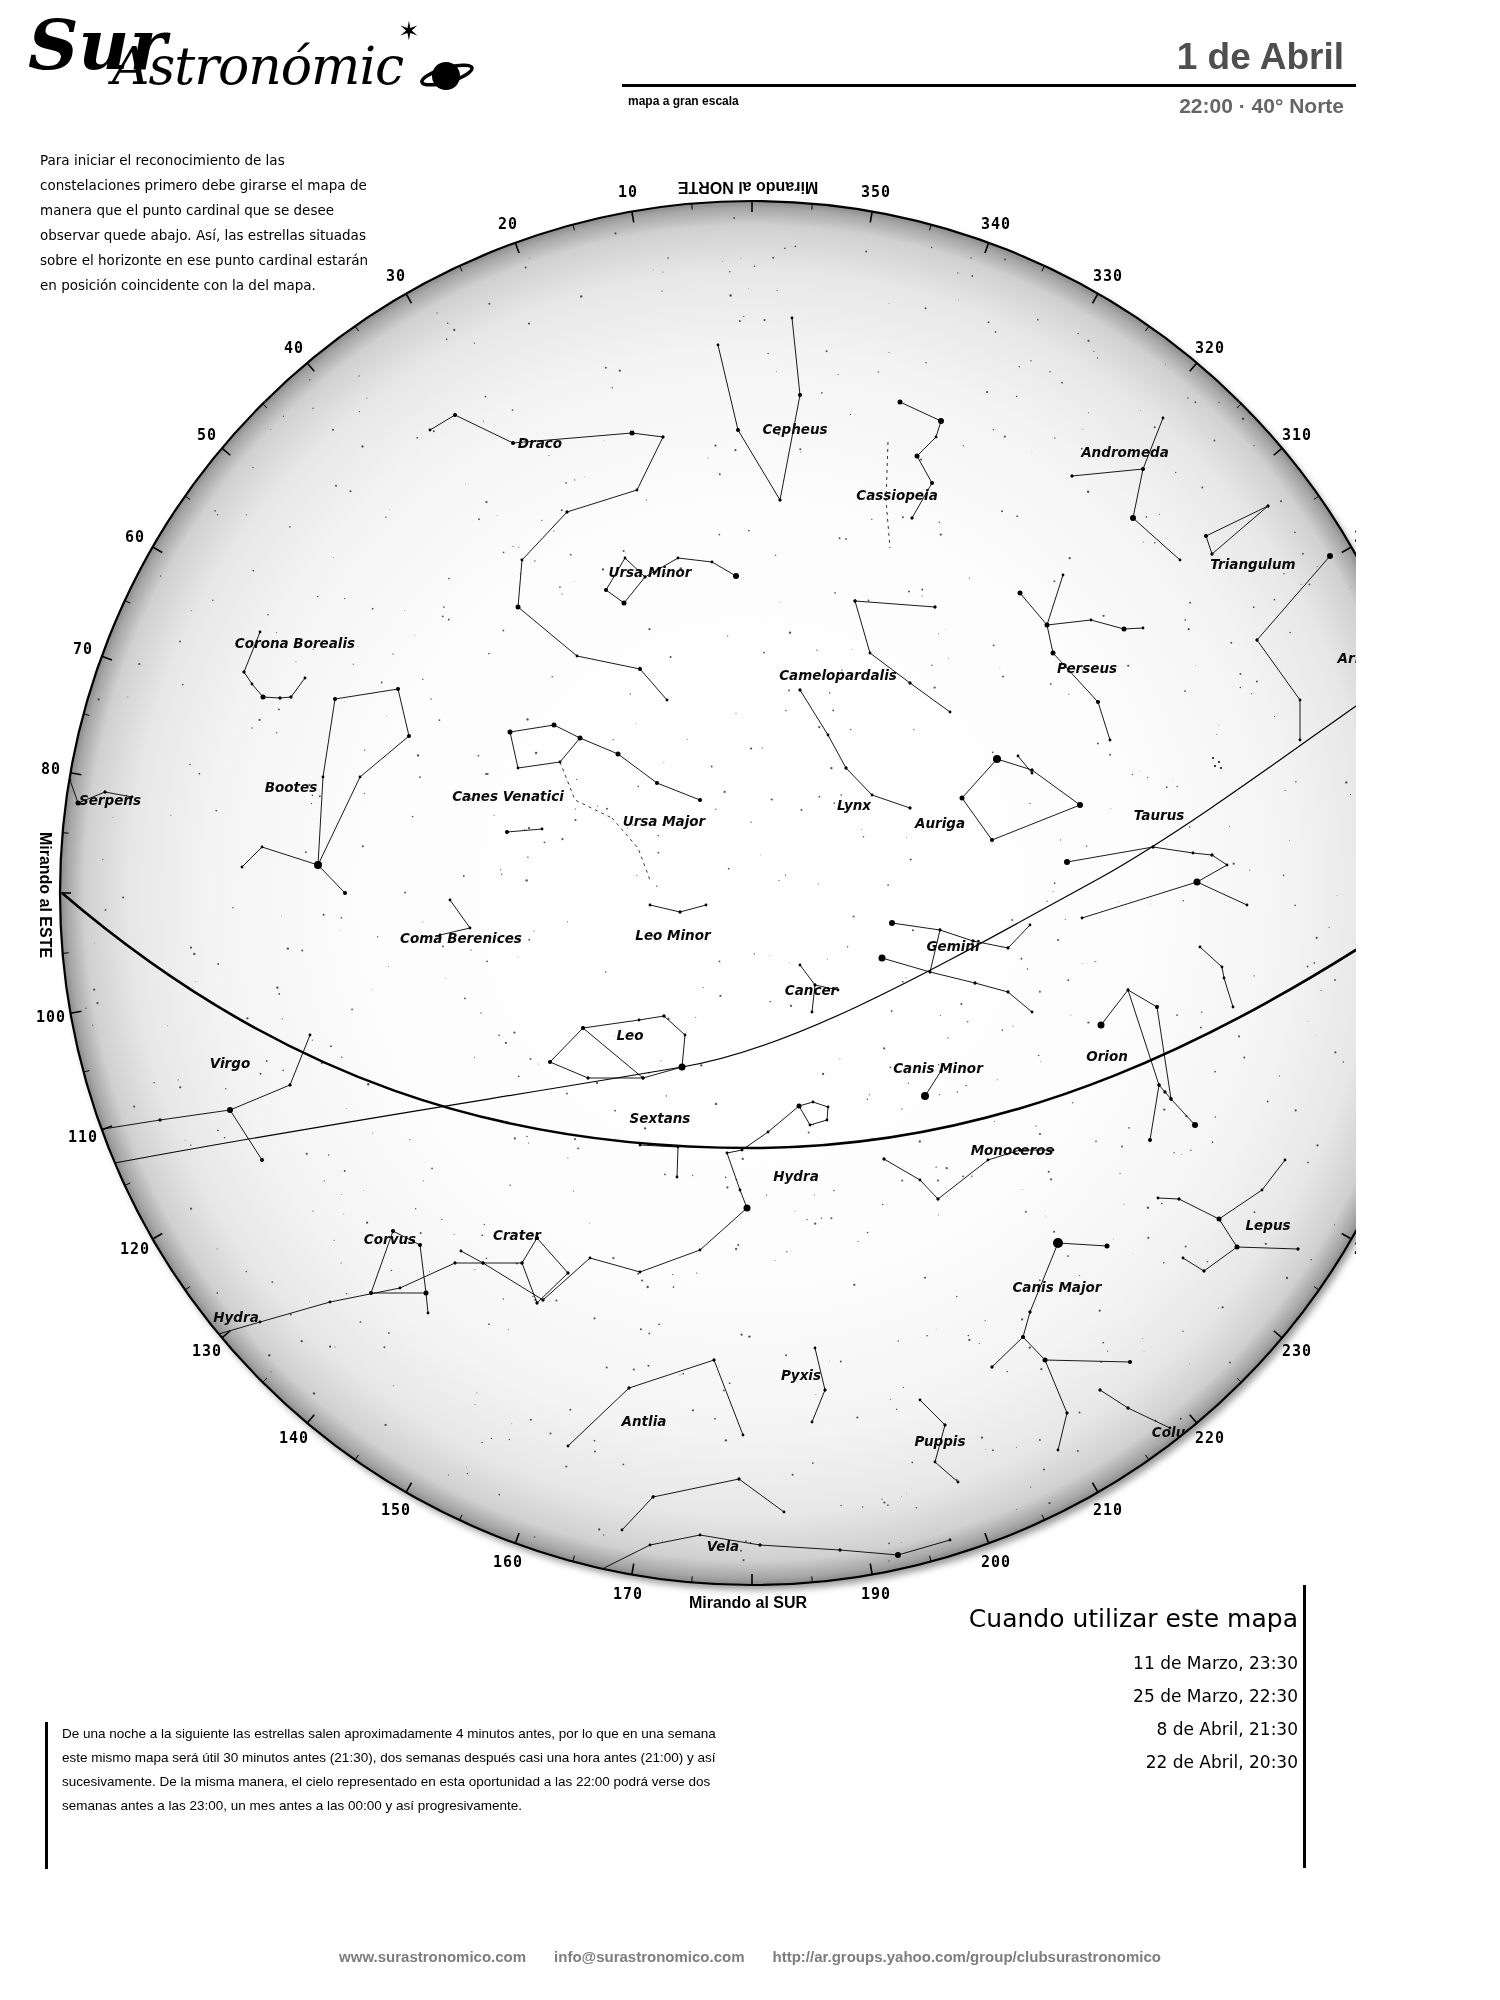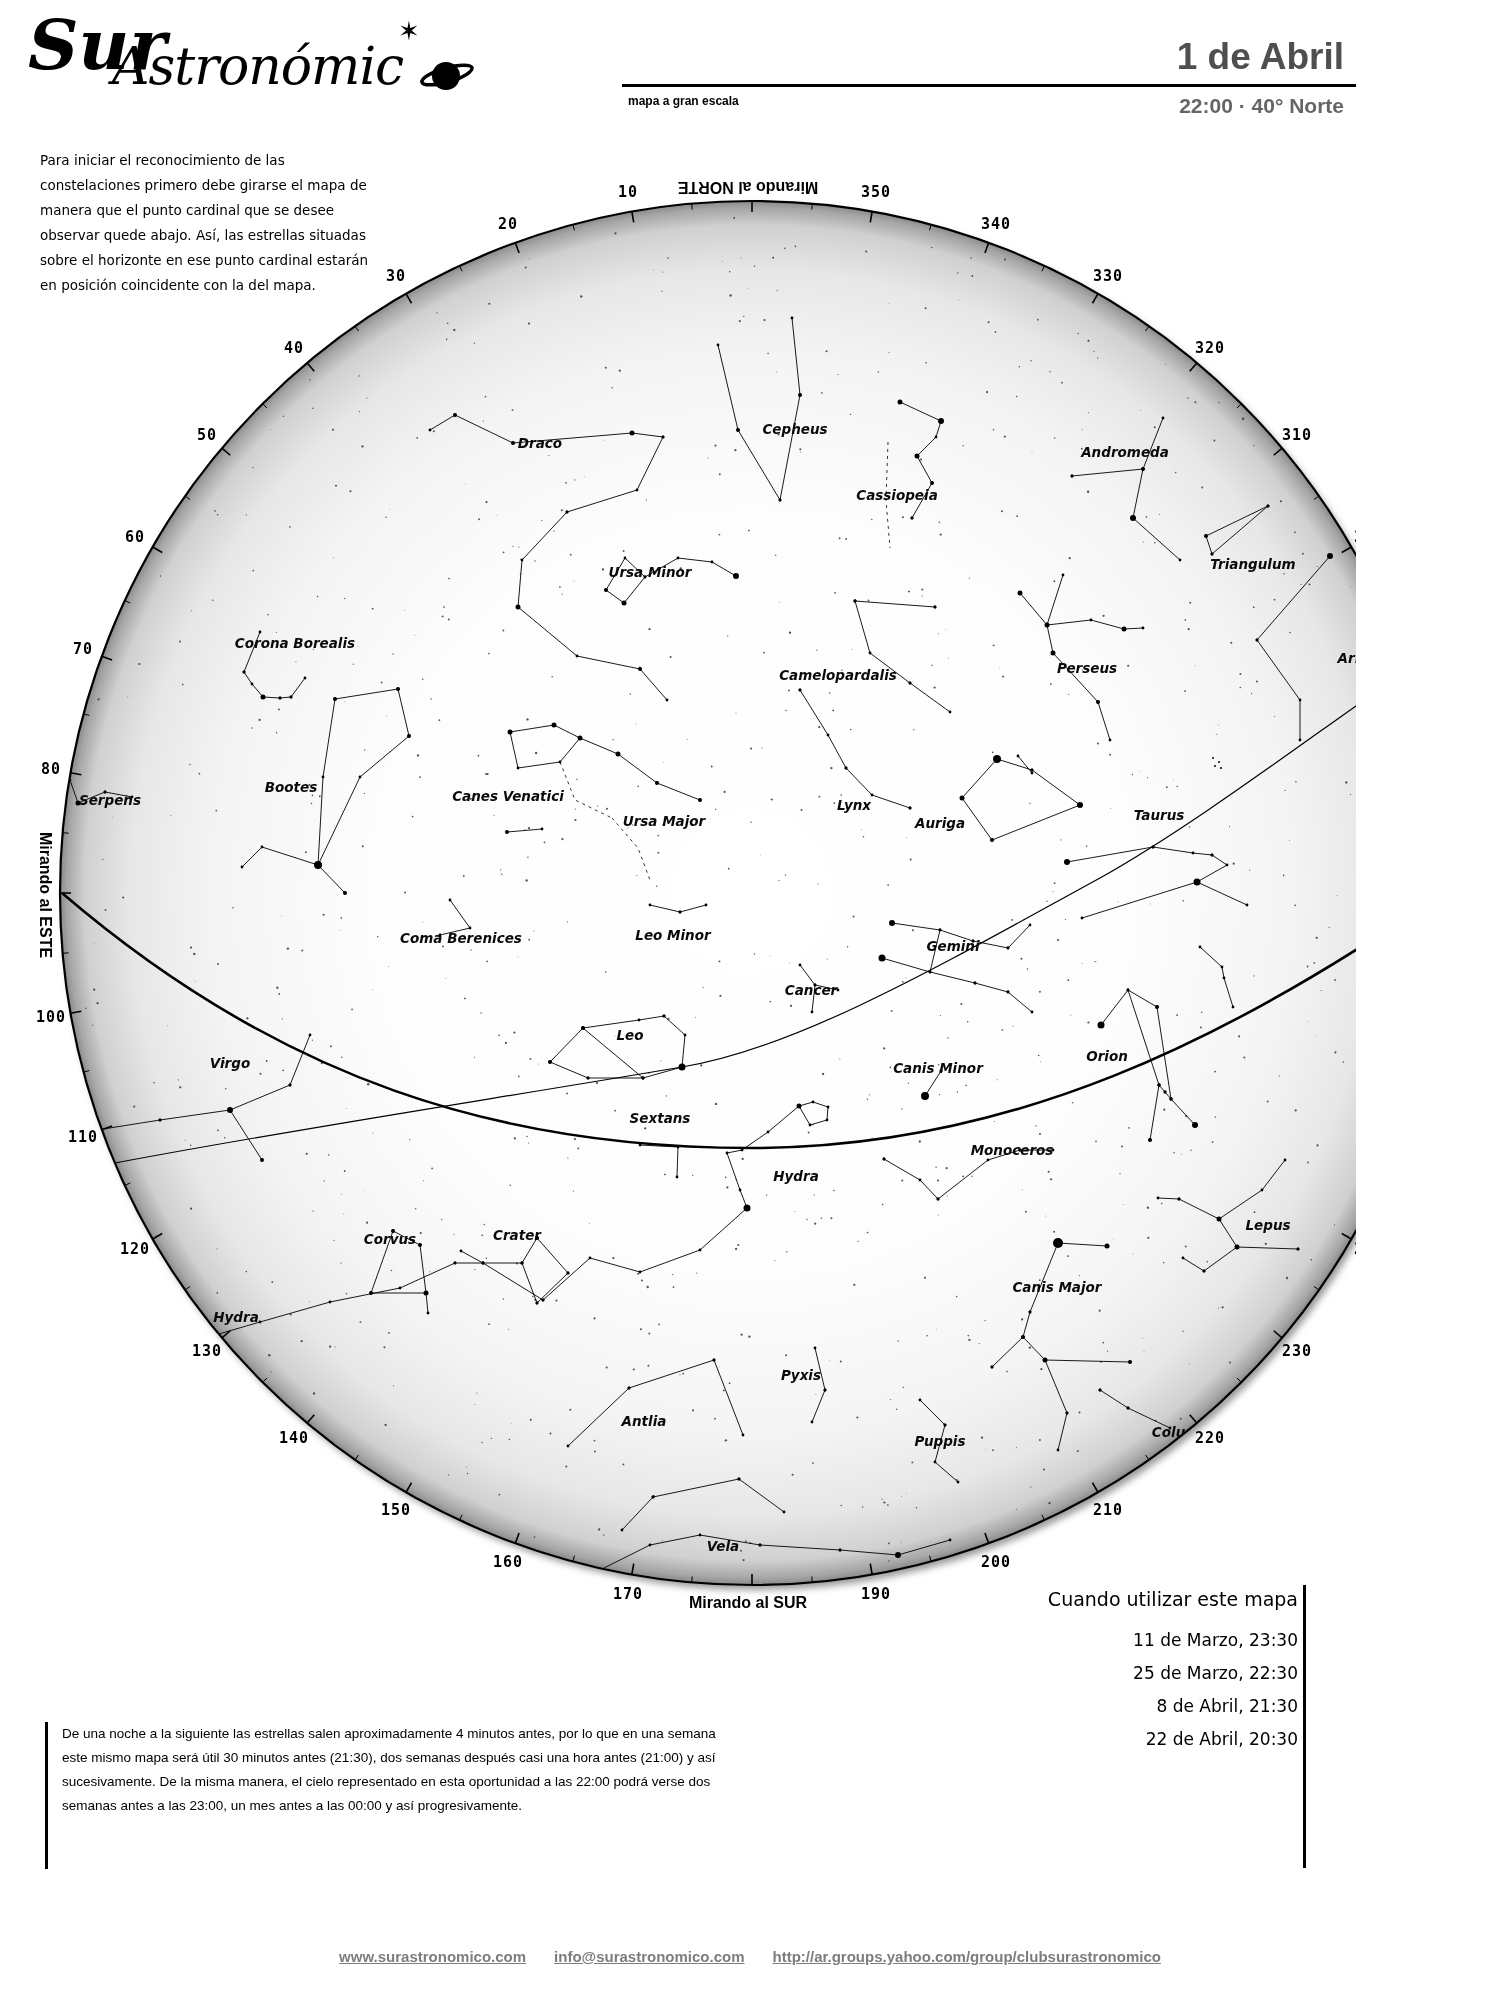--- a/index.html
+++ b/index.html
@@ -16,28 +16,28 @@
            font-family:"Liberation Sans",sans-serif;}
   .head-rule{position:absolute;left:622px;top:84px;width:868px;height:3px;background:#000;}
   .date-title{position:absolute;right:12px;top:36px;width:600px;text-align:right;
               font-family:"Liberation Sans",sans-serif;font-weight:bold;font-size:37px;color:#4f4f4f;}
   .subtitle{position:absolute;right:12px;top:94px;width:400px;text-align:right;
             font-family:"Liberation Sans",sans-serif;font-weight:bold;font-size:21px;color:#666;}
   
   .intro{position:absolute;left:40px;top:148px;width:335px;font-size:13.5px;line-height:25px;}
   .when{position:absolute;right:58px;top:1588px;width:420px;text-align:right;}
   .when-rule{position:absolute;right:50px;top:1585px;width:3px;height:283px;background:#000;}
-  .when-title{font-size:19px;margin-bottom:14px;}
+  .when-title{font-size:25px;margin-bottom:14px;margin-top:16px;}
   .when ul{list-style:none;margin:0;padding:0;}
   .when li{font-size:17px;line-height:33px;}
   .note{position:absolute;left:62px;top:1722px;width:655px;font-size:13.5px;line-height:24px;
         font-family:"Liberation Sans",sans-serif;}
   .note-rule{position:absolute;left:45px;top:1722px;width:3px;height:147px;background:#000;}
   .footer{position:absolute;left:0;top:1948px;width:1500px;text-align:center;
-          font-family:"Liberation Sans",sans-serif;font-weight:bold;font-size:15px;color:#7d7d7d;text-decoration:underline;}
+          font-family:"Liberation Sans",sans-serif;font-weight:bold;font-size:15px;color:#7d7d7d;}
   .footer span{margin:0 14px;}
   
   .azlbl{font-family:"DejaVu Sans Mono",monospace;font-weight:bold;font-size:15px;letter-spacing:1px;fill:#000;}
   .conlbl{font-family:"DejaVu Sans",sans-serif;font-style:italic;font-weight:600;font-size:13.5px;fill:#0a0a0a;}
   .cardlbl{font-family:"Liberation Sans",sans-serif;font-weight:bold;font-size:16px;fill:#000;}
   svg{position:absolute;left:0;top:0;}
 </style>
 </head>
 <body>
 

